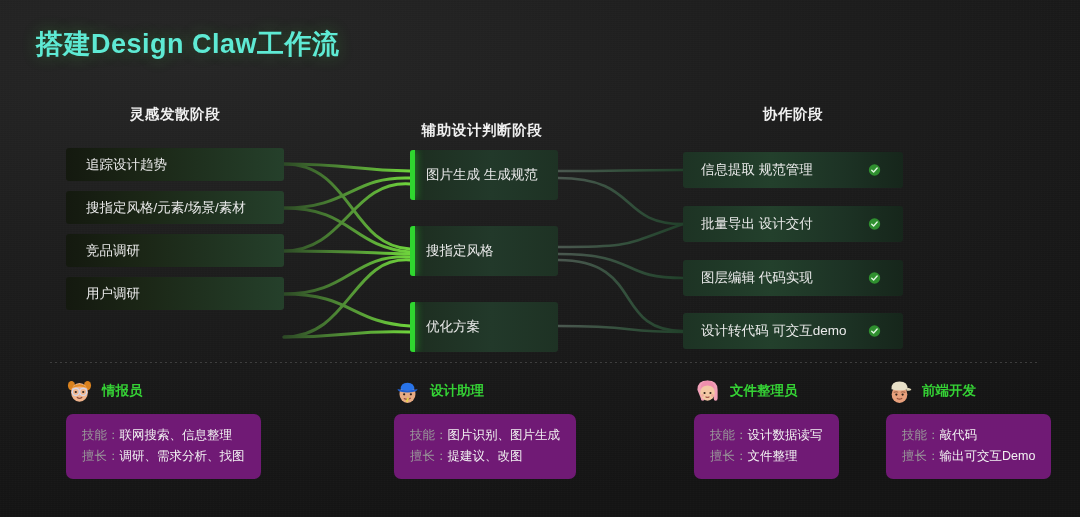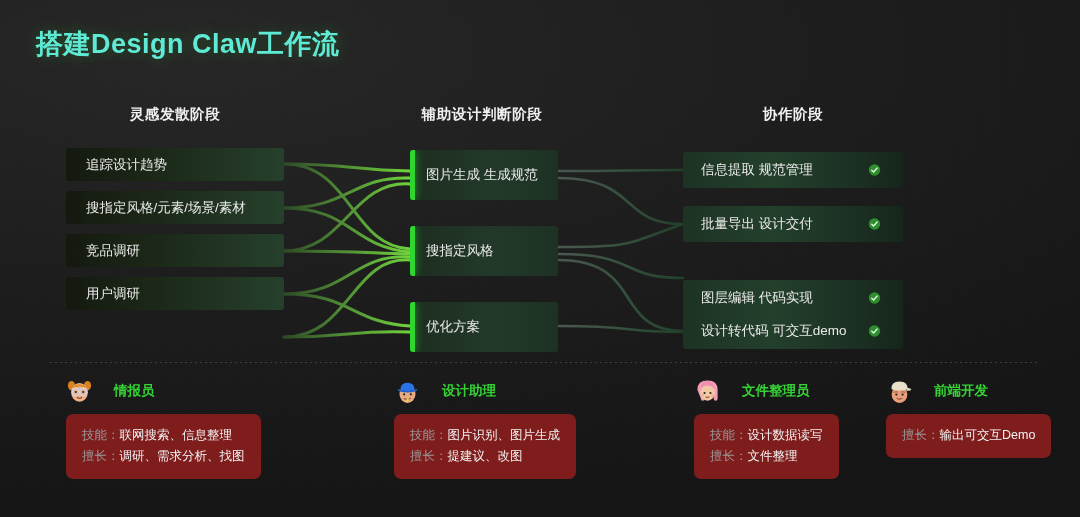--- a/index.html
+++ b/index.html
@@ -73,25 +73,25 @@
 
   
   .divider{
     position:absolute; left:50px; top:362px; width:990px; height:1px;
     background-image:linear-gradient(90deg, #4a4a4a 0 2px, rgba(0,0,0,0) 2px 5px);
     background-size:5px 1px; opacity:.75;
   }
 
   
   .agent{ position:absolute; }
-  .agent-head{ display:flex; align-items:center; gap:21px; height:26px; }
+  .agent-head{ display:flex; align-items:center; gap:9px; height:26px; }
   .agent-name{ font-size:13.5px; font-weight:bold; color:#35d235; white-space:nowrap; }
   .avatar{ width:27px; height:27px; flex:0 0 27px; }
   .skillbox{
-    margin-top:10px; background:#7f1d1d; border-radius:7px;
+    margin-top:10px; background:#701a75; border-radius:7px;
     padding:11px 16px 12px 16px; display:inline-block;
   }
   .skill-row{ font-size:12.5px; line-height:21px; white-space:nowrap; }
   .skill-key{ color:#9a9a9a; }
   .skill-val{ color:#f2f2f2; }
 
   svg.links{ position:absolute; left:0; top:0; width:1080px; height:517px; z-index:2; pointer-events:none; }
 </style>
 </head>
 <body>
@@ -134,21 +134,21 @@
     <path d="M558,260 C645,260 612,331 683,331"></path>
     <path d="M558,326 C640,326 618,332 683,332"></path>
   </g>
 </svg>
 
 <div class="stage">
 
   <div class="title">搭建Design Claw工作流</div>
 
   <div class="col-head" style="left:175px;">灵感发散阶段</div>
-  <div class="col-head" style="left:482px;">辅助设计判断阶段</div>
+  <div class="col-head" style="left:482px;margin-top:16px;">辅助设计判断阶段</div>
   <div class="col-head" style="left:793px;text-align:center;">协作阶段</div>
 
   <div class="node c1" style="left:66px; top:148px;">
     <span class="label">追踪设计趋势</span>
   </div>
   <div class="node c1" style="left:66px; top:191px;">
     <span class="label">搜指定风格/元素/场景/素材</span>
   </div>
   <div class="node c1" style="left:66px; top:234px;">
     <span class="label">竞品调研</span>
@@ -174,21 +174,21 @@
       <path d="M4.6 8.2 L6.9 10.4 L11.3 5.6" fill="none" stroke="#dff5df" stroke-width="1.7" stroke-linecap="round" stroke-linejoin="round"></path>
     </svg>
   </div>
   <div class="node c3" style="left:683px; top:206px;">
     <span class="label">批量导出 设计交付</span>
     <svg class="check" viewBox="0 0 16 16">
       <circle cx="8" cy="8" r="7" fill="#2f8f2f"></circle>
       <path d="M4.6 8.2 L6.9 10.4 L11.3 5.6" fill="none" stroke="#dff5df" stroke-width="1.7" stroke-linecap="round" stroke-linejoin="round"></path>
     </svg>
   </div>
-  <div class="node c3" style="left:683px; top:260px;margin-top:20px;">
+  <div class="node c3" style="left:683px; top:260px;">
     <span class="label">图层编辑 代码实现</span>
     <svg class="check" viewBox="0 0 16 16">
       <circle cx="8" cy="8" r="7" fill="#2f8f2f"></circle>
       <path d="M4.6 8.2 L6.9 10.4 L11.3 5.6" fill="none" stroke="#dff5df" stroke-width="1.7" stroke-linecap="round" stroke-linejoin="round"></path>
     </svg>
   </div>
   <div class="node c3" style="left:683px; top:313px;">
     <span class="label">设计转代码 可交互demo</span>
     <svg class="check" viewBox="0 0 16 16">
       <circle cx="8" cy="8" r="7" fill="#2f8f2f"></circle>
@@ -280,18 +280,21 @@
         <circle cx="12.3" cy="19.6" r="1.3" fill="#2d2018"></circle>
         <circle cx="19.7" cy="19.6" r="1.3" fill="#2d2018"></circle>
         <path d="M9.6 16.9 q2.4 -1.2 4.4 -0.2" stroke="#9c6045" stroke-width="1.2" fill="none" stroke-linecap="round"></path>
         <path d="M18 16.7 q2 -1 4.4 0.2" stroke="#9c6045" stroke-width="1.2" fill="none" stroke-linecap="round"></path>
         <path d="M13.4 24.2 q2.6 1.7 5.2 0" stroke="#96503c" stroke-width="1.5" fill="none" stroke-linecap="round"></path>
       </svg>
       <span class="agent-name">前端开发</span>
     </div>
     <div class="skillbox">
       <div class="skill-row">
+        <span class="skill-key">技能：</span><span class="skill-val">敲代码</span>
+      </div>
+      <div class="skill-row">
         <span class="skill-key">擅长：</span><span class="skill-val">输出可交互Demo</span>
       </div>
     </div>
   </div>
 
 </div>
 
 </body></html>

